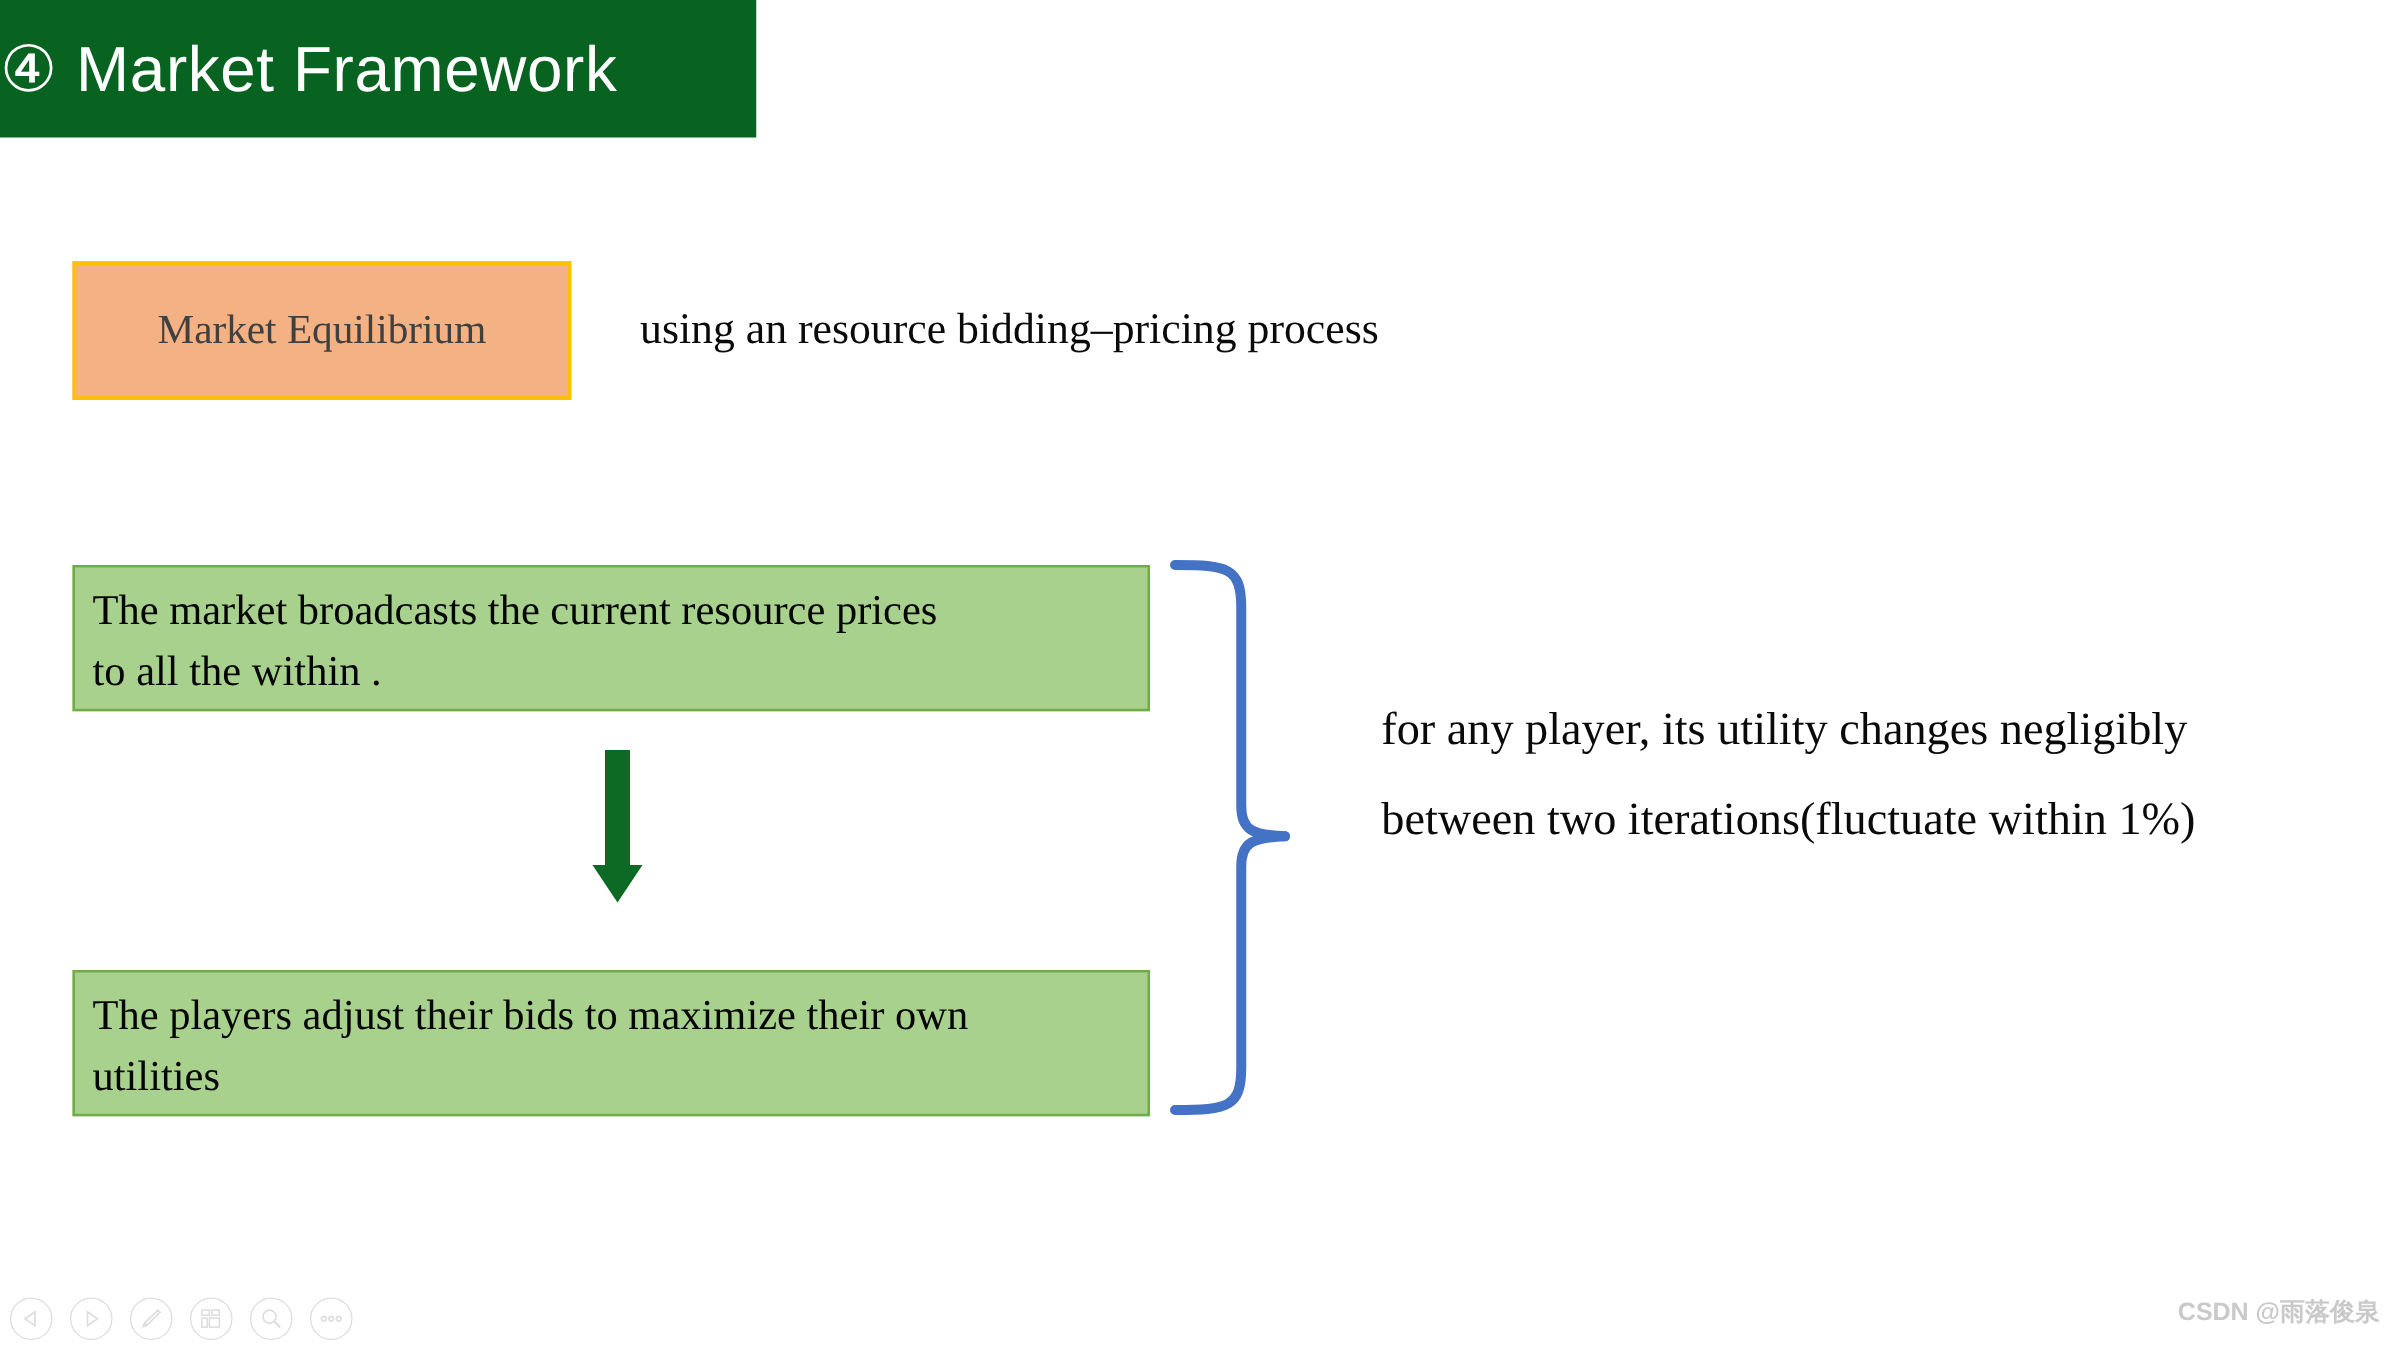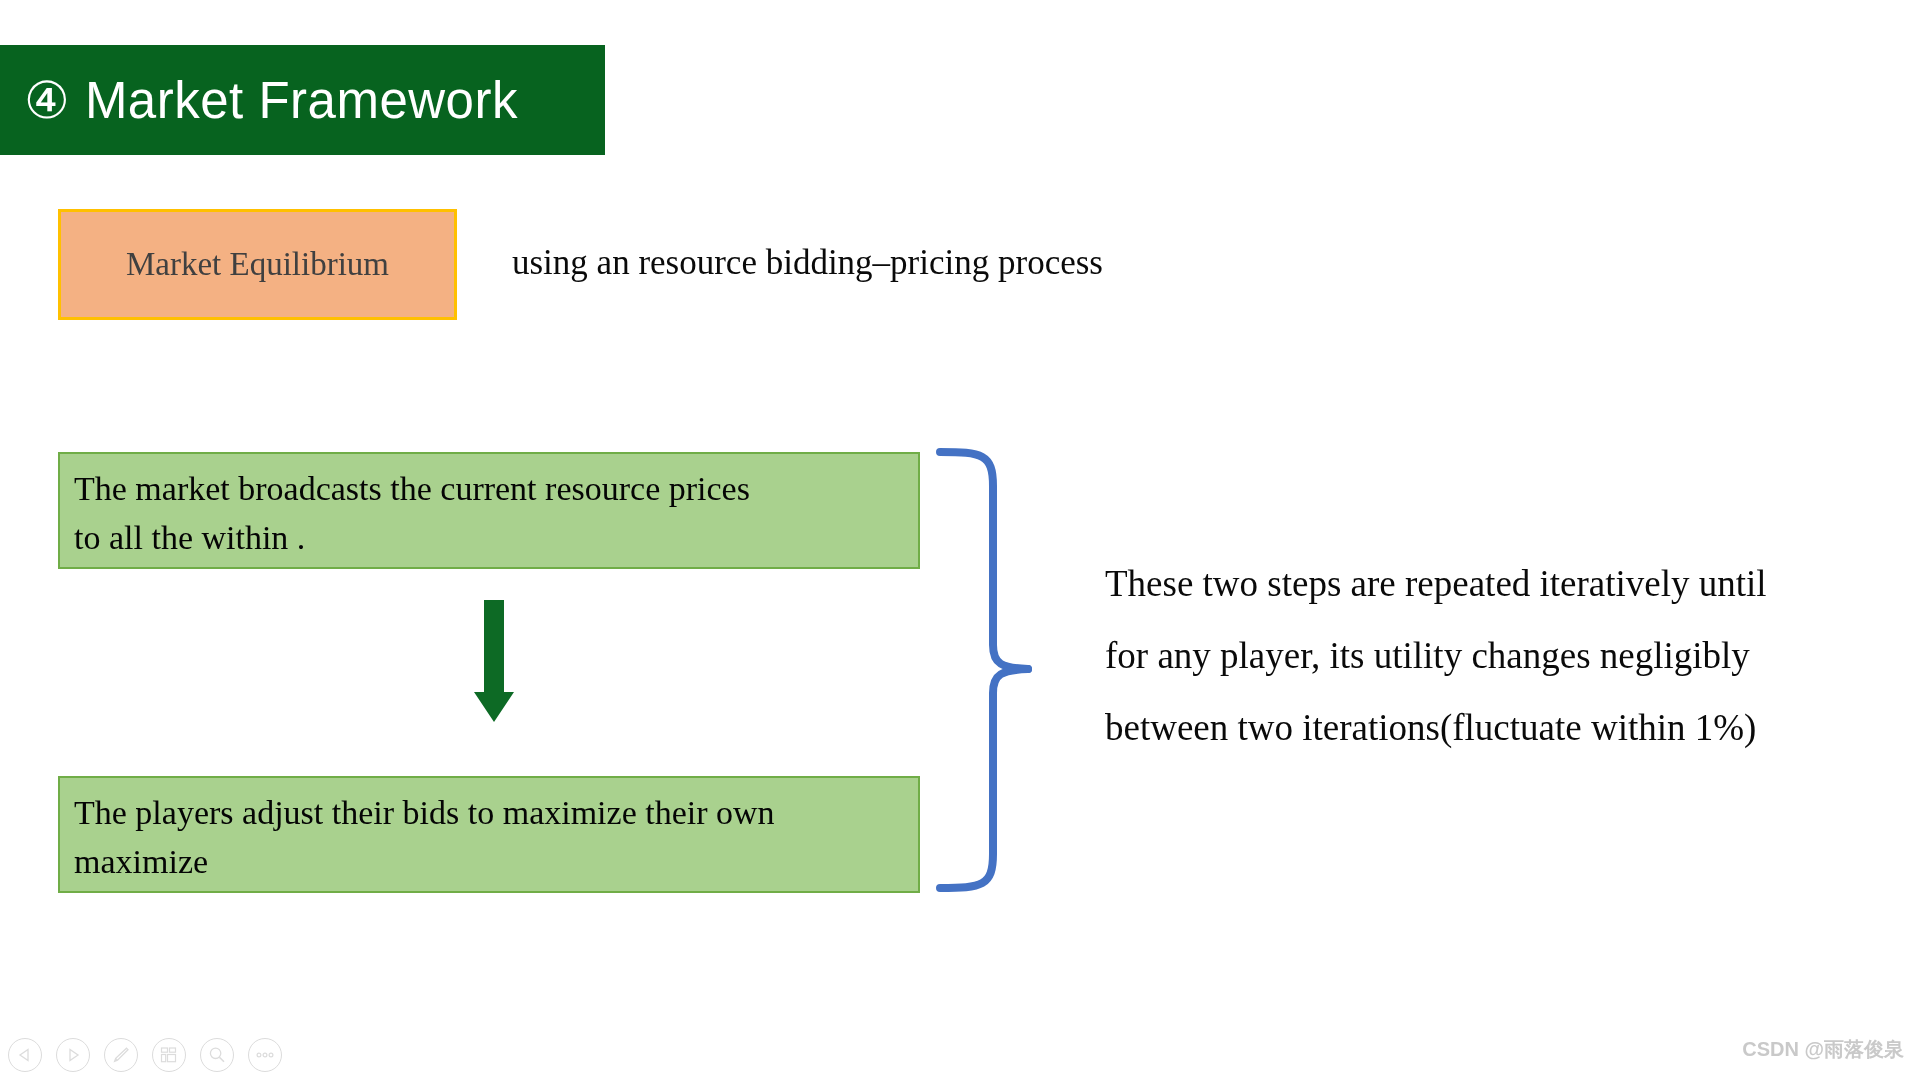--- a/index.html
+++ b/index.html
@@ -19,22 +19,21 @@
   #title-banner {
     position: absolute;
     left: 0;
     top: 0;
     width: 605px;
     height: 110px;
     background: #07631F;
     display: flex;
     align-items: center;
     box-sizing: border-box;
-    padding-left: 24px;
-    margin-top: 45px;
+    padding-left: 0;
   }
   #title-text {
     color: #ffffff;
     font-family: "Liberation Sans", sans-serif;
     font-size: 51px;
     line-height: 1;
     letter-spacing: 0.5px;
     white-space: nowrap;
     font-weight: 400;
   }
@@ -173,32 +172,31 @@
 </div>
 
 <div id="flow-arrow">
   <svg width="48" height="124" viewBox="0 0 48 124" xmlns="http://www.w3.org/2000/svg">
     <polygon points="14,0 34,0 34,92 44,92 24,122 4,92 14,92" fill="#0D6A25"></polygon>
   </svg>
 </div>
 
 <div class="step-box" id="step-box-2">
   <div class="step-text">The players adjust their bids to maximize their own</div>
-  <div class="step-text">maximize</div>
+  <div class="step-text">utilities</div>
 </div>
 
 <div id="brace">
   <svg width="110" height="460" viewBox="0 0 110 460" xmlns="http://www.w3.org/2000/svg">
     <path d="M10 12 C 52 12, 63 14, 63 46 L 63 205 C 63 224, 72 228, 98 229" fill="none" stroke="#4472C4" stroke-width="8" stroke-linecap="round"></path>
     <path d="M10 448 C 52 448, 63 446, 63 414 L 63 253 C 63 234, 72 230, 98 229" fill="none" stroke="#4472C4" stroke-width="8" stroke-linecap="round"></path>
   </svg>
 </div>
 
 <div id="explanation">
-  <div class="explain-line">These two steps are repeated iteratively until</div>
   <div class="explain-line">for any player, its utility changes negligibly</div>
   <div class="explain-line">between two iterations(fluctuate within 1%)</div>
 </div>
 
 <div id="toolbar">
 
   <div class="tool-btn">
     <span>
       <svg width="14" height="14" viewBox="0 0 14 14" xmlns="http://www.w3.org/2000/svg">
         <polygon points="10,1.5 10,12.5 2,7" fill="none" stroke="#DCDCDC" stroke-width="1.3"></polygon>

